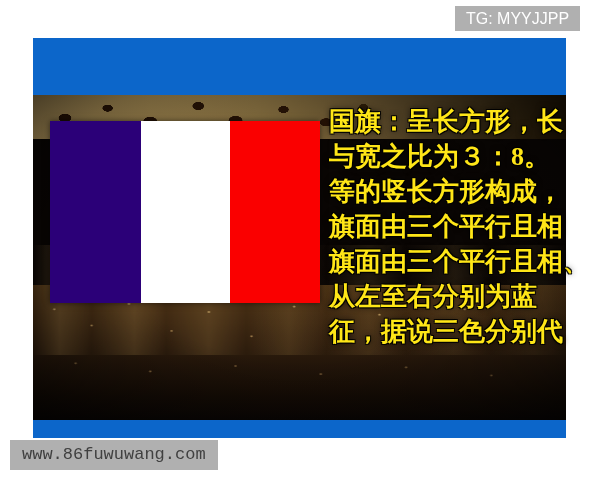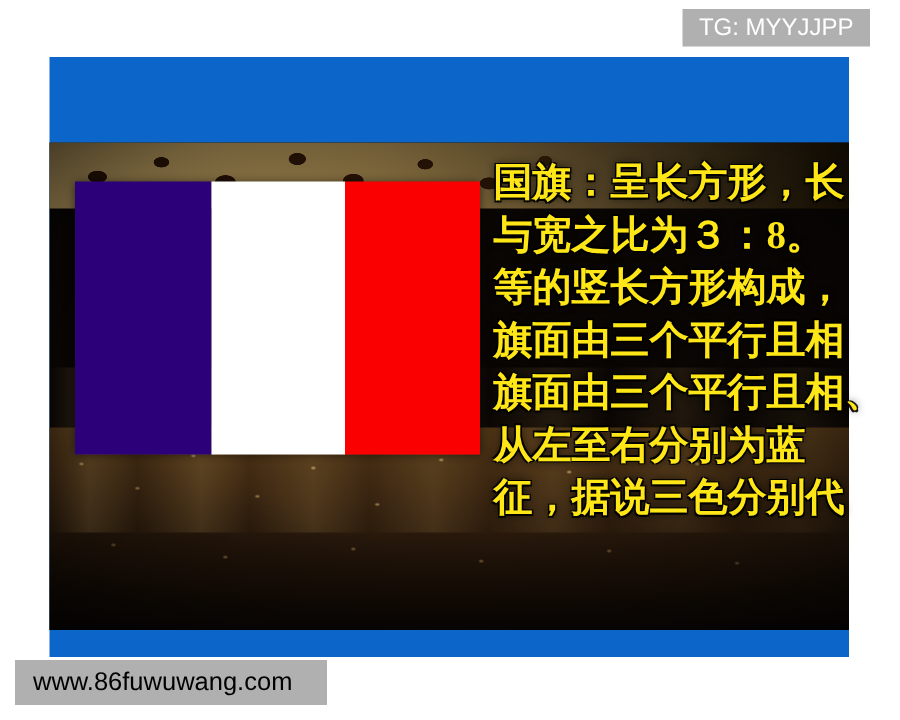--- a/index.html
+++ b/index.html
@@ -178,26 +178,26 @@
     text-align: center;
     font-family: "Liberation Sans", sans-serif;
   }
   #site-watermark {
     position: absolute;
     left: 10px;
     top: 440px;
     width: 208px;
     height: 30px;
     background: #b0b0b0;
-    color: #000000;
+    color: #404040;
     font-size: 17px;
     line-height: 30px;
     padding-left: 12px;
     box-sizing: border-box;
-    font-family: Liberation Sans, sans-serif;
+    font-family: Liberation Mono, monospace;
   }
 </style>
 </head>
 <body>
 
 <div id="stage">
 
   <div id="blue-frame"></div>
 
   <div id="photo-panel">

